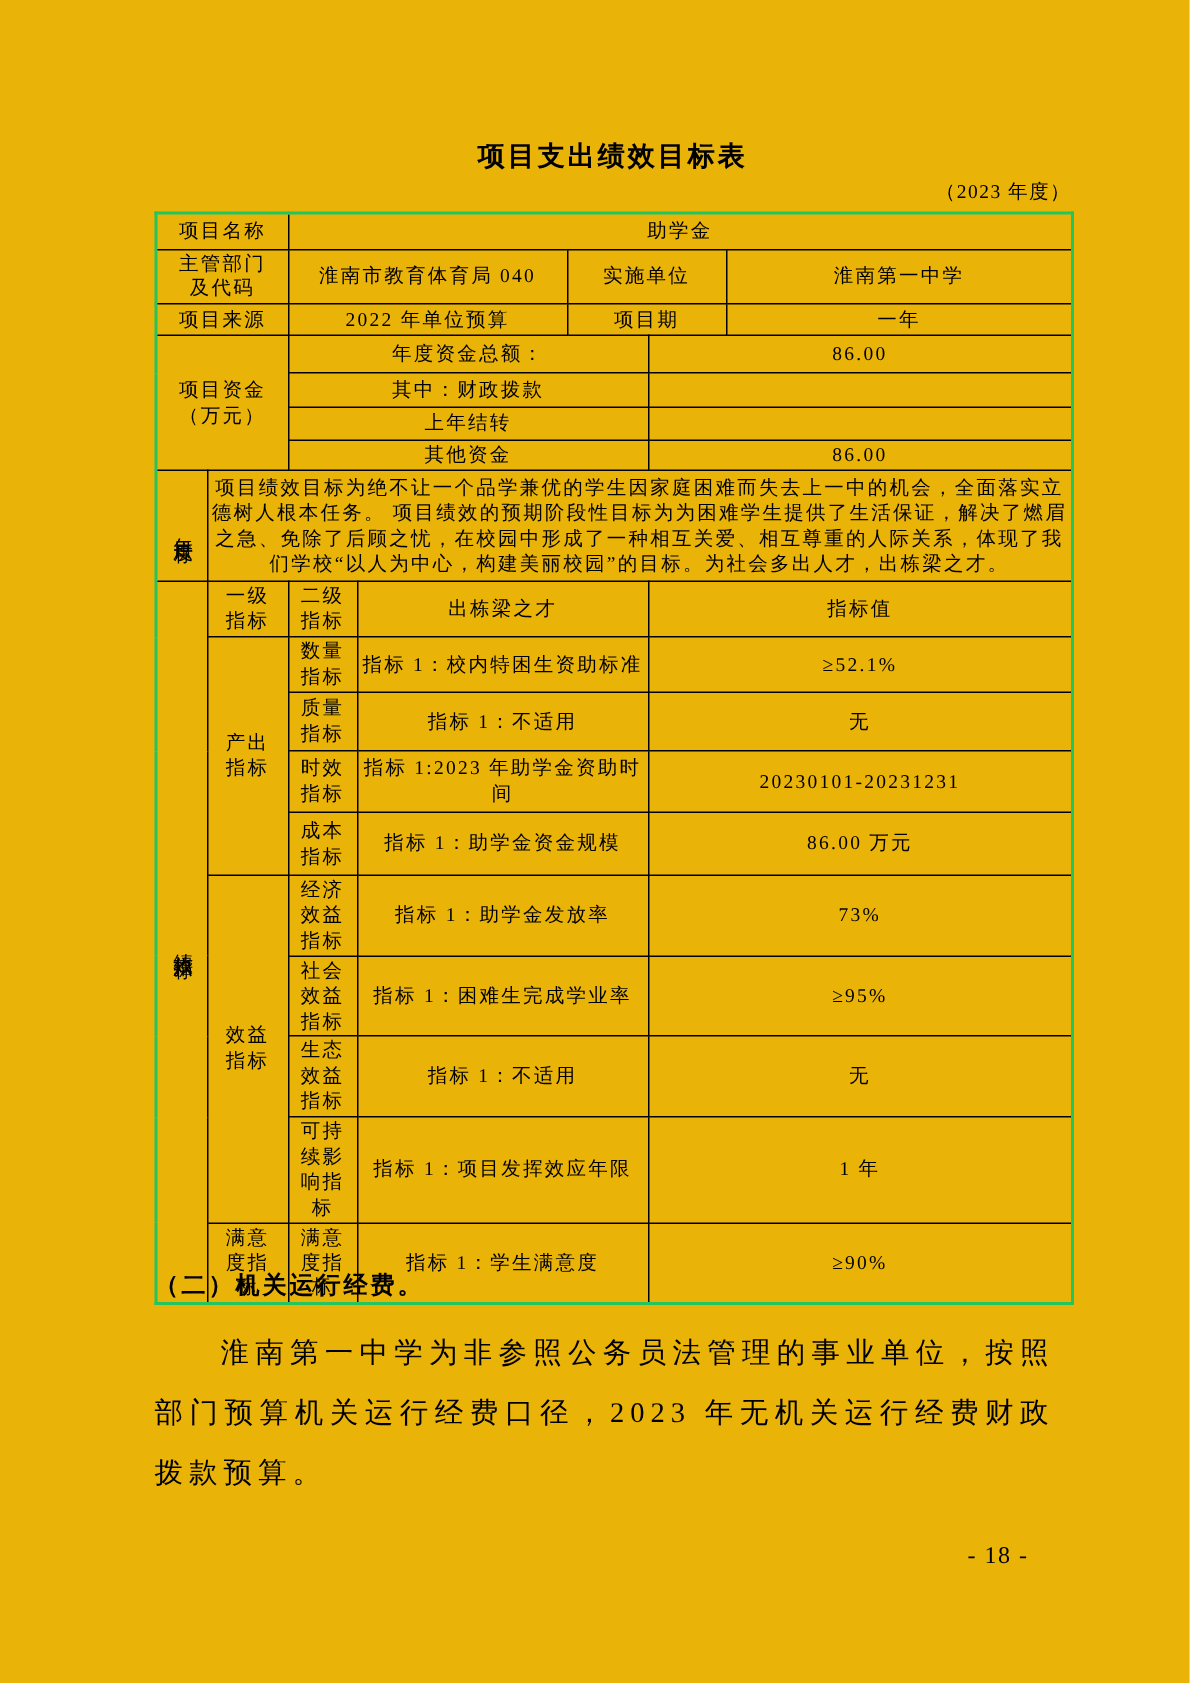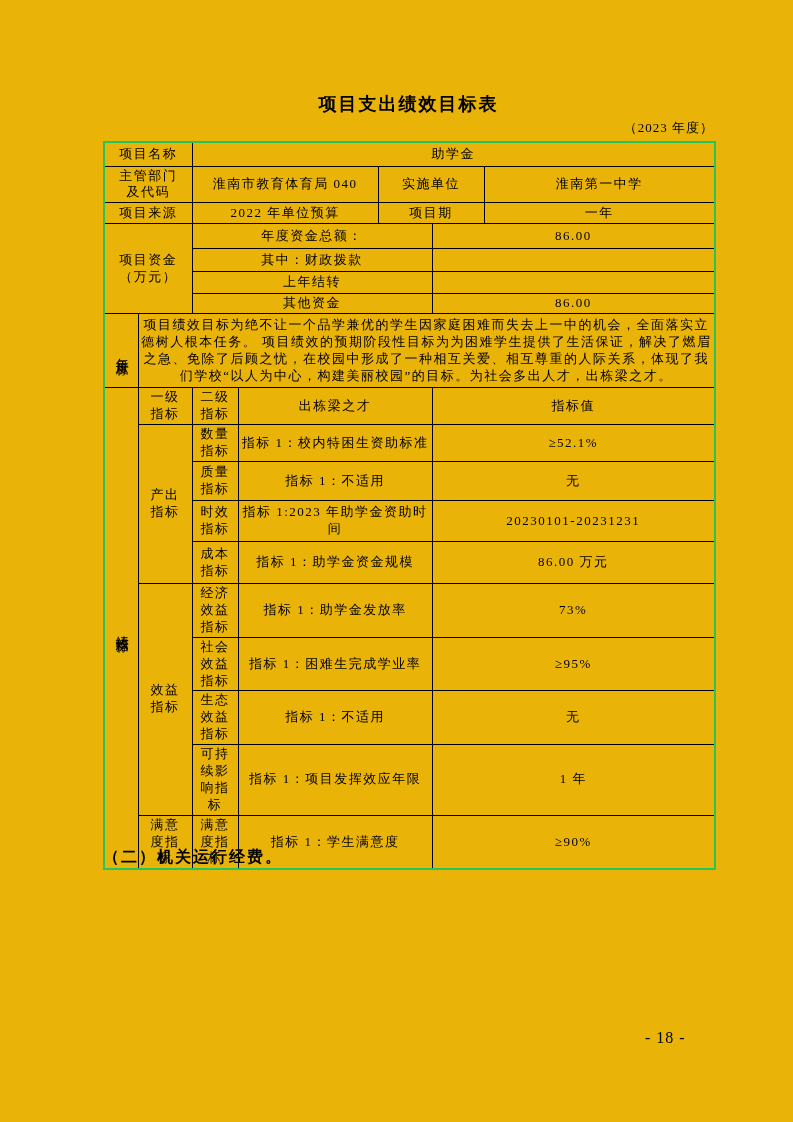--- a/index.html
+++ b/index.html
@@ -193,16 +193,17 @@
         <td class="pre">满意
 度指
 标</td>
         <td colspan="2" class="left3">指标 1：学生满意度</td>
         <td colspan="2">≥90%</td>
       </tr>
     </tbody>
   </table>
 
   <div class="section-heading">（二）机关运行经费。</div>
+  <div class="section-para">淮南第一中学为非参照公务员法管理的事业单位，按照部门预算机关运行经费口径，2023 年无机关运行经费财政拨款预算。</div>
 
   <div class="page-number">- 18 -</div>
 
 </div>
 
 </body></html>

